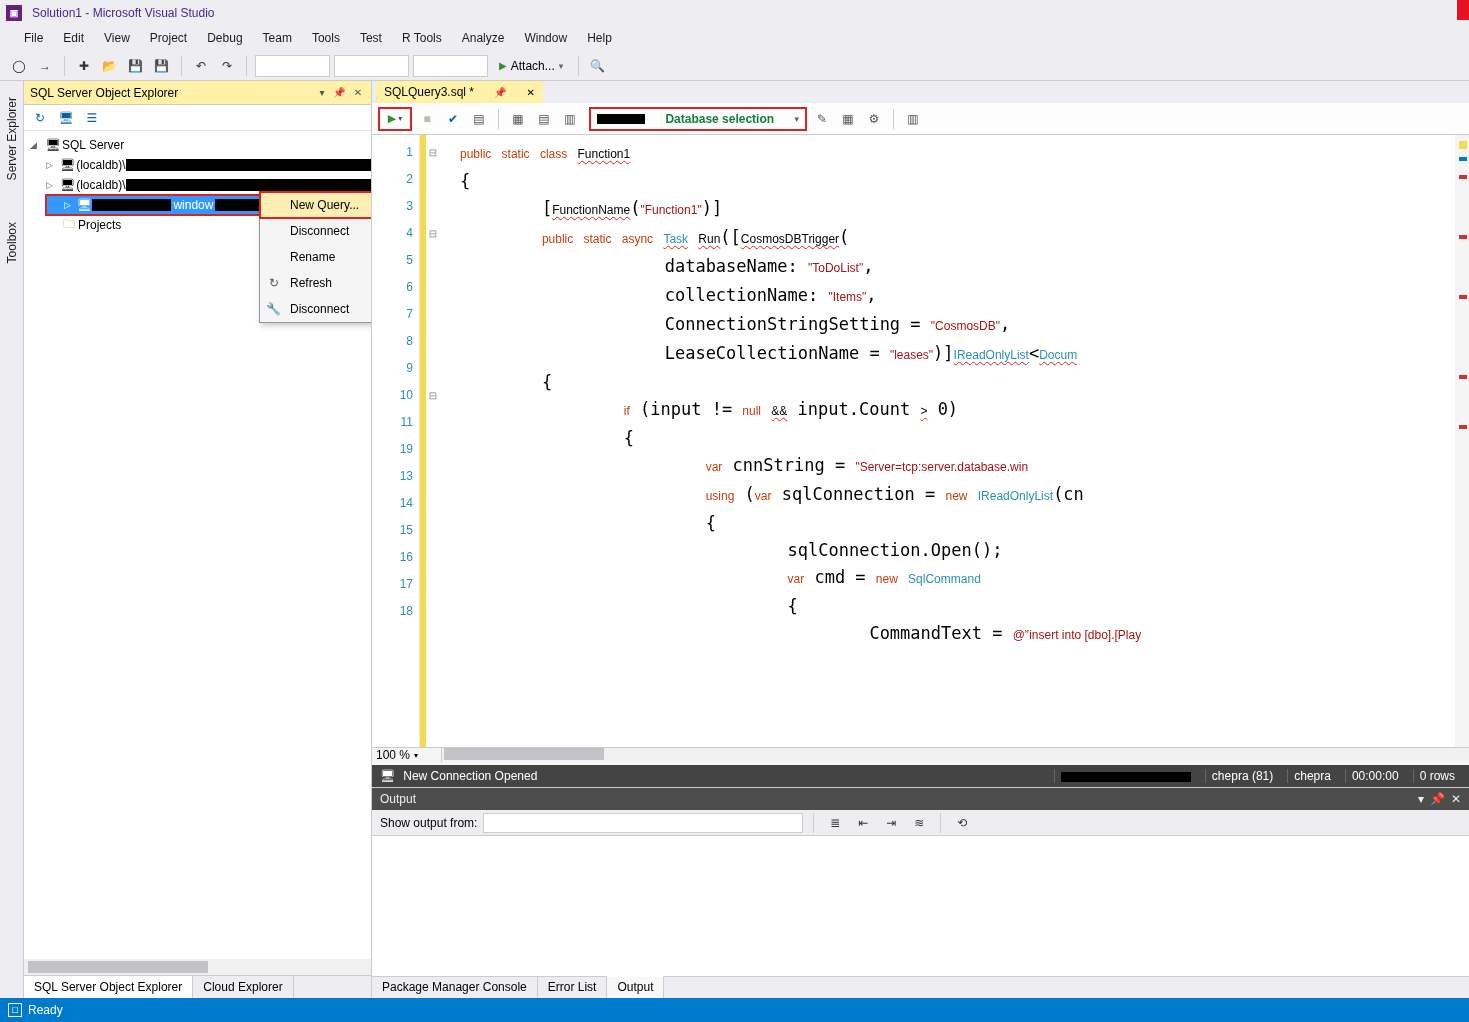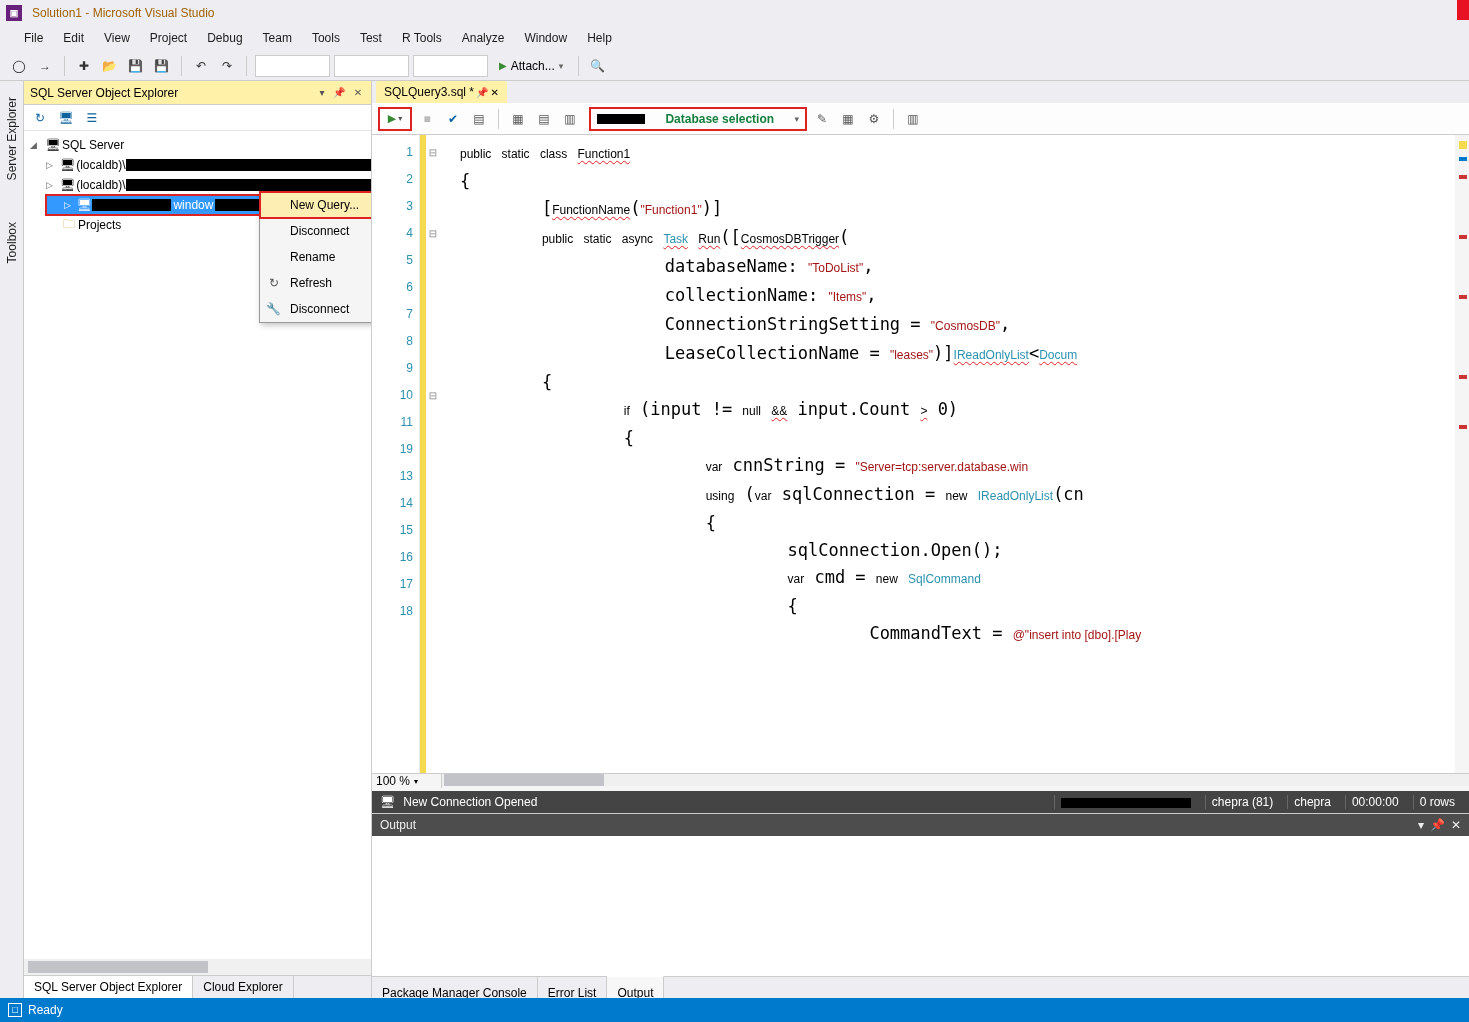--- a/index.html
+++ b/index.html
@@ -1,21 +1,21 @@
 <!DOCTYPE html>
 <html><head>
 <meta charset="utf-8">
 <style>
 * { margin: 0; padding: 0; box-sizing: border-box; font-family: "Segoe UI", Tahoma, sans-serif; font-size: 12px; }
 body { background: #eeeef2; width: 1469px; height: 1022px; display: flex; flex-direction: column; overflow: hidden; }
 
 
 .titlebar { height: 25px; display: flex; align-items: center; padding: 0 6px; background: #eeeef2; }
 .titlebar .vs-icon { width: 16px; height: 16px; background: #68217a; margin-right: 10px; display:flex; align-items:center; justify-content:center; color:#fff; font-size:9px; font-weight:bold; }
-.titlebar .title { color: #a16207; }
+.titlebar .title { color: #4c1d95; }
 .red-corner { position: absolute; top:0; right:0; width:12px; height:20px; background:#e81123; }
 
 
 .menubar { height: 26px; display: flex; align-items: center; padding: 0 14px; background:#eeeef2; }
 .menubar span { padding: 4px 10px; color: #1b1b1b; cursor:default; }
 
 
 .toolbar { height: 30px; display: flex; align-items: center; padding: 2px 8px; background:#eeeef2; border-bottom:1px solid #ccc; gap:4px;}
 .tb-btn { width: 22px; height: 22px; display:flex; align-items:center; justify-content:center; color:#333; }
 .tb-sep { width:1px; height:20px; background:#ccc; margin:0 4px; }
@@ -54,41 +54,41 @@
 
 .explorer-bottom { display:flex; border-top:1px solid #ccc; background:#eeeef2; }
 .explorer-bottom .btab { padding:4px 10px; border-right:1px solid #ccc; }
 .explorer-bottom .btab.active { background:#fff; }
 .explorer-hscroll { height:16px; background:#f0f0f0; display:flex; align-items:center; }
 .explorer-hscroll .thumb { height:12px; width:180px; background:#c2c3c9; margin-left:4px; }
 
 
 .editor-area { flex:1; display:flex; flex-direction:column; background:#fff; min-width:0; }
 .doc-tabs { height:22px; background:#eeeef2; display:flex; align-items:flex-end; padding-left:4px; }
-.doc-tab { height:22px; background:#fff2a8; display:flex; align-items:center; padding:0 8px; gap:2px; border-top-left-radius:2px; border-top-right-radius:2px; }
+.doc-tab { height:22px; background:#fff2a8; display:flex; align-items:center; padding:0 8px; gap:20px; border-top-left-radius:2px; border-top-right-radius:2px; }
 .doc-tab .close { font-size:10px; }
 
 .sql-toolbar { height:32px; display:flex; align-items:center; gap:4px; padding:0 6px; border-bottom:1px solid #ccc; position:relative; background:#fdfdfd; }
 .sql-toolbar .sbtn { width:22px; height:22px; display:flex; align-items:center; justify-content:center; color:#555; }
 .sql-toolbar .play-box { width:34px; height:24px; border:2px solid #d22; display:flex; align-items:center; justify-content:center; gap:2px; }
 .sql-toolbar .play-box .tri { color:#388a34; font-size:11px; }
 .db-select { width:218px; height:24px; border:2px solid #d22; display:flex; align-items:center; justify-content:space-between; padding:0 6px; margin-left:4px; }
 .db-select .redact { width:48px; height:10px; background:#000; }
 .db-select .lbl { color:#15803d; font-weight:bold; }
 .db-select .dd { color:#666; font-size:9px; }
 .execute-label { position:absolute; left:2px; top:30px; color:#d22; font-weight:bold; font-size:12px; }
 
 .code-wrap { flex:1; display:flex; min-height:0; position:relative; }
 .gutter { width:48px; background:#fff; border-right:1px solid #e8e8e8; text-align:right; padding:4px 6px 0 0; color:#2b91af; font-family:Consolas,monospace; font-size:17px; line-height:27px; }
 .gutter div { height:27px; }
 .change-bar { width:6px; background:#f5d94e; }
 .fold-col { width:14px; background:#fff; padding-top:4px; }
 .fold-col .fm { height:27px; display:flex; align-items:center; justify-content:center; color:#888; font-size:10px; }
 .code { flex:1; font-family:Consolas,monospace; font-size:17px; line-height:27px; padding:4px 0 0 20px; white-space:pre; overflow:hidden; color:#000; }
-.kw { color:#000000; }
+.kw { color:#c2410c; }
 .str { color:#a31515; }
 .typ { color:#2b91af; }
 .squig { text-decoration: underline wavy #d22 1px; text-underline-offset:2px; }
 .right-marks { width:14px; background:#f5f5f5; position:relative; }
 .right-marks .m { position:absolute; right:2px; width:8px; height:4px; }
 .zoom-row { height:18px; display:flex; align-items:flex-start; border-top:1px solid #ccc; background:#f5f5f5; }
 .zoom-row .zc { width:70px; padding:0 4px; border-right:1px solid #ccc; display:flex; align-items:center; gap:4px; }
 .zoom-row .hscroll { flex:1; background:#f0f0f0; display:flex; align-items:center; }
 .zoom-row .hscroll .th { width:160px; height:12px; background:#c2c3c9; margin-left:2px; }
 
@@ -99,21 +99,21 @@
 .conn-status .redact2 { width:130px; height:10px; background:#000; display:inline-block; vertical-align:middle; }
 
 
 .output-panel { display:flex; flex-direction:column; border-top:1px solid #ccc; }
 .output-header { height:22px; background:#4d4d4d; color:#eee; display:flex; align-items:center; justify-content:space-between; padding:0 8px; }
 .output-header .obtns { display:flex; gap:6px; }
 .output-tools { height:26px; display:flex; align-items:center; gap:6px; padding:0 8px; background:#eeeef2; border-bottom:1px solid #ccc; }
 .output-tools .oc { height:20px; border:1px solid #ccc; background:#fff; width:320px; }
 .output-body { height:140px; background:#fff; }
 .output-tabs { height:22px; display:flex; background:#eeeef2; border-top:1px solid #ccc; }
-.output-tabs .otab { padding:9px 10px; border-right:1px solid #ccc; }
+.output-tabs .otab { padding:3px 10px; border-right:1px solid #ccc; }
 .output-tabs .otab.active { background:#f7f7f7; border-top:1px solid #fff; margin-top:-1px; }
 
 
 .statusbar { height:24px; background:#007acc; color:#fff; display:flex; align-items:center; padding:0 8px; gap:6px; }
 .statusbar .sb-icon { width:14px; height:14px; border:1px solid #fff; display:flex; align-items:center; justify-content:center; font-size:8px;}
 </style>
 </head>
 <body>
 
 <div class="red-corner"></div>
@@ -369,20 +369,31 @@
 
     <div class="output-panel">
       <div class="output-header">
         <span>Output</span>
         <div class="obtns">
           <span>▾</span>
           <span>📌</span>
           <span>✕</span>
         </div>
       </div>
+      <div class="output-tools">
+        <span>Show output from:</span>
+        <div class="oc"></div>
+        <div class="tb-sep"></div>
+        <div class="tb-btn">≣</div>
+        <div class="tb-btn">⇤</div>
+        <div class="tb-btn">⇥</div>
+        <div class="tb-btn">≋</div>
+        <div class="tb-sep"></div>
+        <div class="tb-btn">⟲</div>
+      </div>
       <div class="output-body"></div>
     </div>
     <div class="output-tabs" id="outtabs">
         <div class="otab">Package Manager Console</div>
         <div class="otab">Error List</div>
         <div class="otab active">Output</div>
       </div>
   </div>
 </div>
 

